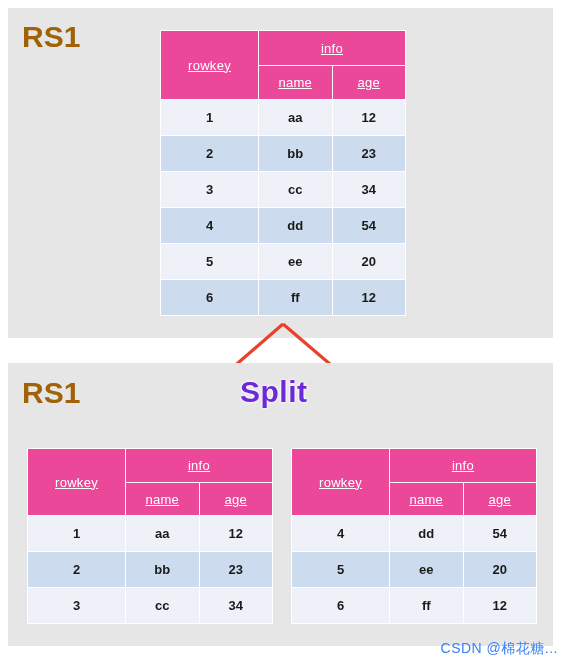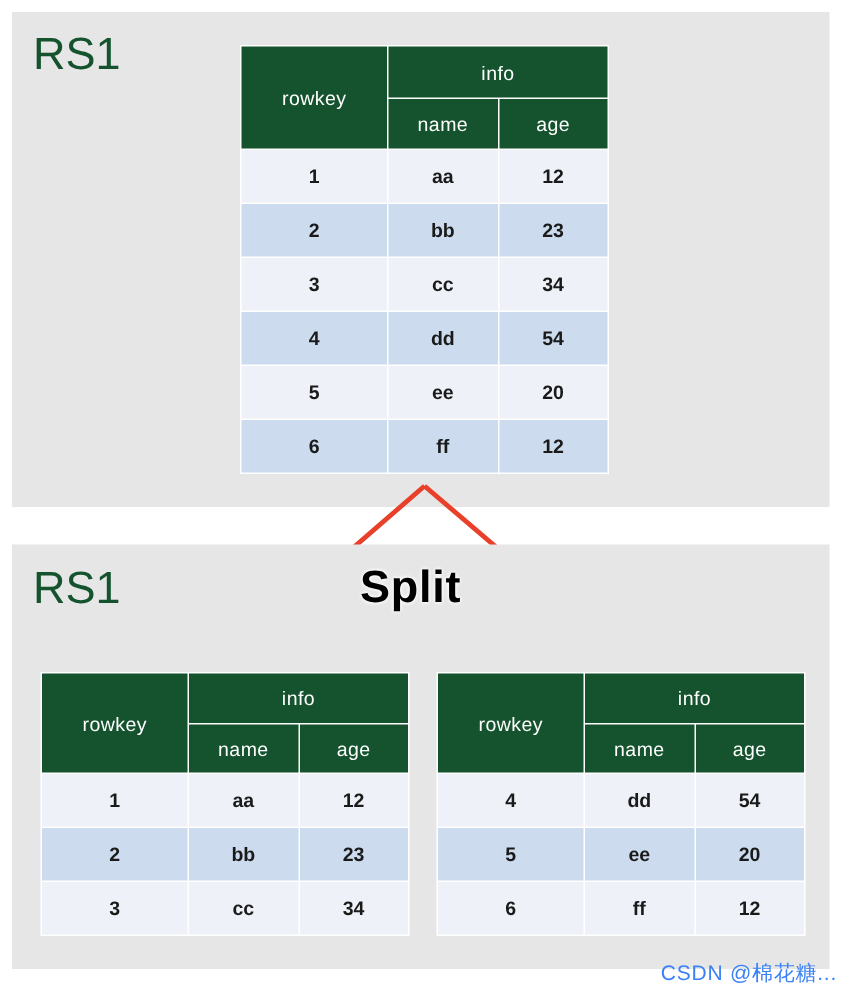--- a/index.html
+++ b/index.html
@@ -29,22 +29,22 @@
   #panel-bottom {
     left: 8px;
     top: 363px;
     width: 545px;
     height: 283px;
   }
 
   .rs-label {
     position: absolute;
     font-size: 30px;
-    font-weight: normal;
-    color: #14532d;
+    font-weight: bold;
+    color: #a16207;
     letter-spacing: 0px;
     line-height: 1;
     white-space: nowrap;
   }
   #rs-label-top  { left: 22px; top: 22px; }
   #rs-label-bot  { left: 22px; top: 378px; }
 
   
   .hb-table {
     position: absolute;
@@ -56,24 +56,25 @@
   }
   .hb-table td {
     padding: 0;
     margin: 0;
     text-align: center;
     vertical-align: middle;
     font-size: 13px;
     line-height: 1;
   }
   .hd {
-    background: #14532d;
+    background: #ec4899;
     color: #ffffff;
     font-size: 12.5px;
     letter-spacing: 0.3px;
+    text-decoration: underline;
   }
   .row-odd  { background: #eef2f8; color: #1a1a1a; font-weight: bold; }
   .row-even { background: #ccdcee; color: #1a1a1a; font-weight: bold; }
 
   
   #table-top { left: 160px; top: 30px; width: 246px; }
   #table-top td.c-rowkey { width: 97px; }
   #table-top td.c-name   { width: 83px; }
   #table-top td.c-age    { width: 62px; }
   #table-top .hrow1 td { height: 34px; }
@@ -99,21 +100,21 @@
     width: 570px;
     height: 160px;
     pointer-events: none;
   }
   #split-label {
     position: absolute;
     left: 240px;
     top: 375px;
     font-size: 30px;
     font-weight: bold;
-    color: #000000;
+    color: #6d28d9;
     letter-spacing: 0.5px;
     text-shadow: 0 0 3px #ffffff, 0 0 3px #ffffff;
     white-space: nowrap;
   }
 
   
   #watermark {
     position: absolute;
     right: 12px;
     bottom: 8px;

